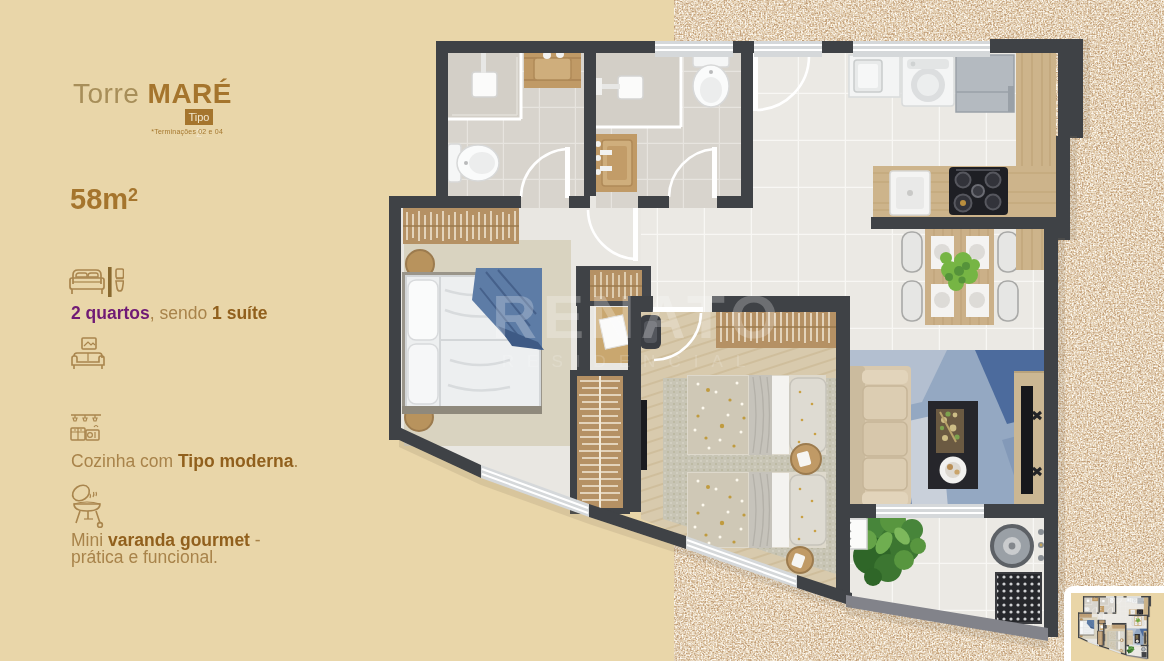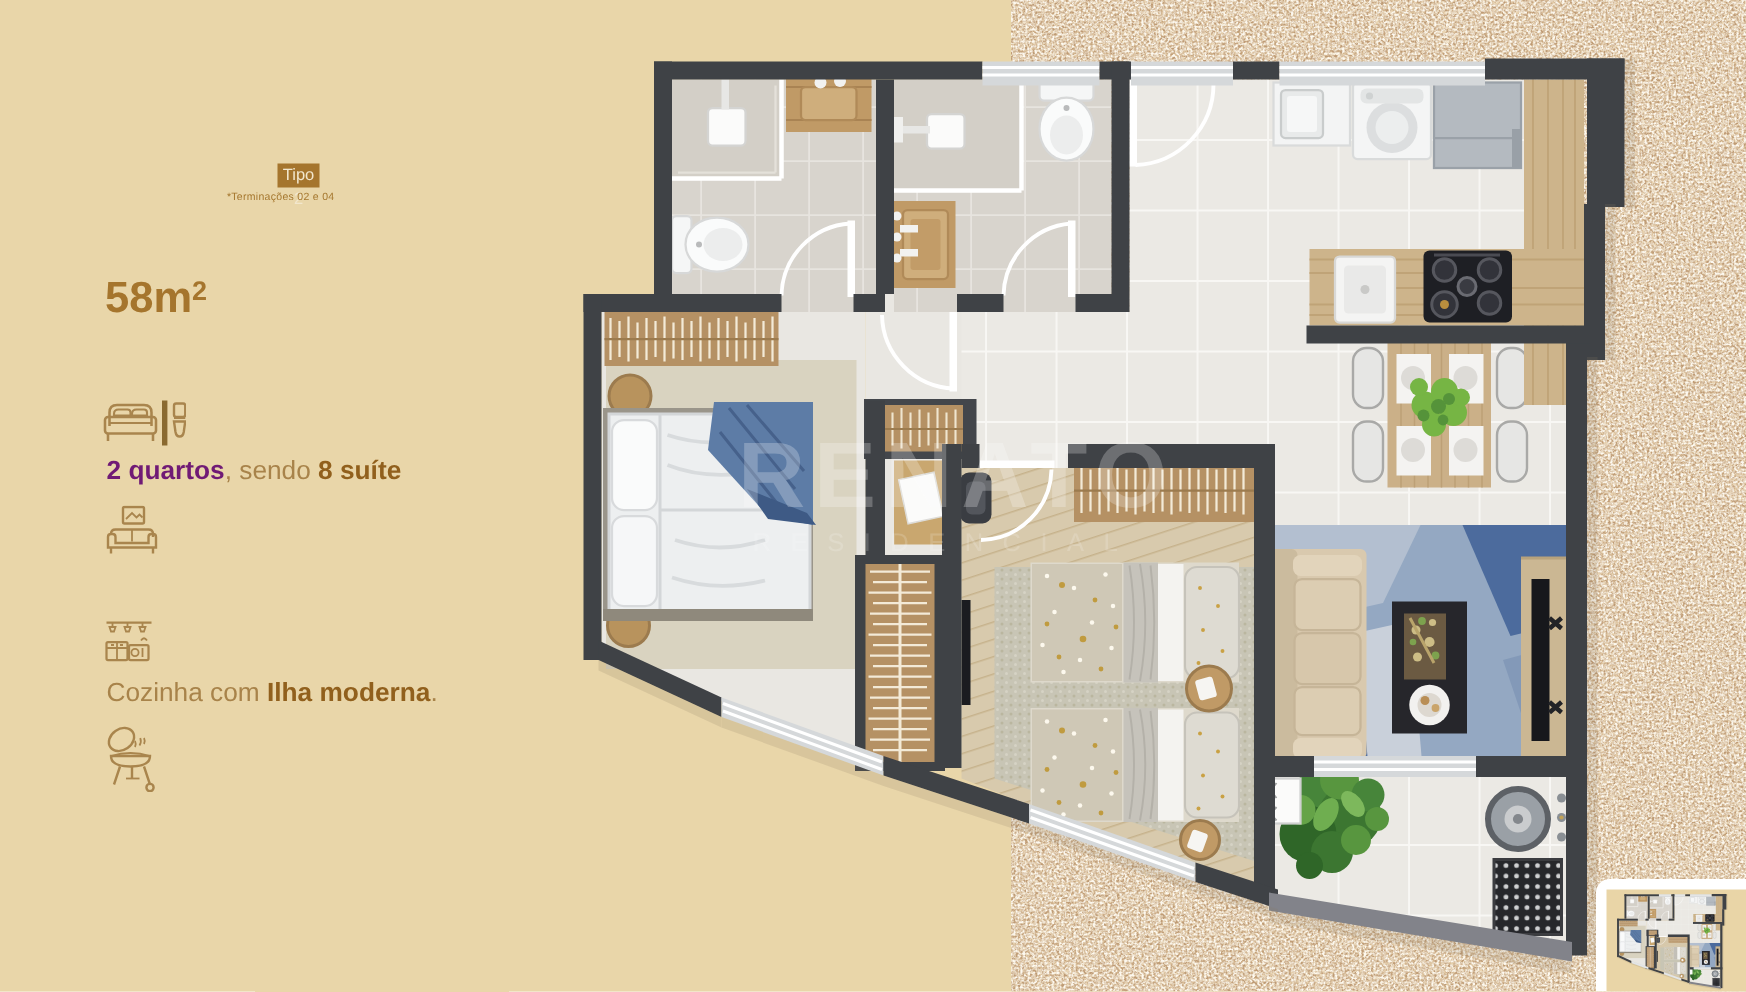--- a/index.html
+++ b/index.html
@@ -693,20 +693,23 @@
 
 <g>
   <rect x="1064" y="586" width="110" height="85" rx="9" fill="#ffffff"></rect>
   <rect x="1071" y="593" width="103" height="78" fill="#e9d5a7"></rect>
   <use href="#planall" transform="translate(1037.2,591.9) scale(0.105)"></use>
 </g>
 </svg>
 
 <div class="abs" style="left:0;top:0;width:380px;height:661px;">
 
+  <div class="abs" style="left:73px;top:78px;width:260px;font-size:28px;letter-spacing:0.5px;white-space:nowrap;">
+    <span style="color:#a78e59;">Torre </span><span style="color:#a5752d;font-weight:bold;">MARÉ</span>
+  </div>
 
   <div class="abs" style="left:185px;top:109px;width:28px;height:16px;background:#a5752d;color:#f2e7cd;font-size:11px;text-align:center;line-height:16px;">Tipo 2</div>
 
   <div class="abs" style="left:130px;top:128px;width:93px;font-size:7px;color:#a5772e;text-align:right;letter-spacing:0.2px;">*Terminações 02 e 04</div>
 
   <div class="abs" style="left:70px;top:183px;font-size:29px;font-weight:bold;color:#a5752d;">58m<span style="font-size:18px;vertical-align:8px;">2</span></div>
 
   <svg class="abs" style="left:68px;top:263px" width="56" height="38" viewBox="0 0 56 38">
     <g fill="none" stroke="#a9854d" stroke-width="1.7">
       <path d="M5 21 V12 Q5 7 10 7 H28 Q33 7 33 12 V21"></path>
@@ -717,21 +720,21 @@
       <path d="M5 19 h28" stroke-width="1.2"></path>
     </g>
     <rect x="40" y="4" width="3.6" height="30" fill="#8a6a30"></rect>
     <g fill="none" stroke="#a9854d" stroke-width="1.6">
       <rect x="48" y="6" width="7.5" height="9" rx="1.5"></rect>
       <path d="M48 18 h7.5 l-1 7 q-0.5 3 -2.7 3 q-2.3 0 -2.8 -3 z"></path>
       <path d="M48 15.5 h7.5"></path>
     </g>
   </svg>
 
-  <div class="abs" style="left:71px;top:303px;font-size:17.5px;color:#a8834a;white-space:nowrap;"><b style="color:#701a75;">2 quartos</b>, sendo <b style="color:#91601d;">8 suíte</b></div>
+  <div class="abs" style="left:71px;top:303px;font-size:17.5px;color:#a8834a;white-space:nowrap;"><b style="color:#701a75;">2 quartos</b>, sendo <b style="color:#91601d;">1 suíte</b></div>
 
   <svg class="abs" style="left:70px;top:337px" width="36" height="36" viewBox="0 0 36 36">
     <g fill="none" stroke="#a9854d" stroke-width="1.6">
       <rect x="12" y="1" width="14" height="11" rx="1"></rect>
       <path d="M14 9 l4 -4 l3 3 l2 -2 l2 2" stroke-width="1.2"></path>
       <path d="M4 19 Q4 16 7 16 H29 Q32 16 32 19 V21"></path>
       <path d="M2 21 Q2 19 4 19 H5 Q7 19 7 21 V25 H29 V21 Q29 19 31 19 H32 Q34 19 34 21 V28 H2 z"></path>
       <path d="M18 16 v8" stroke-width="1.2"></path>
       <path d="M4 28 v4 M32 28 v4"></path>
     </g>
@@ -745,28 +748,29 @@
       <path d="M3 6 h4 l-1 3 h-2 z M13 6 h4 l-1 3 h-2 z M23 6 h4 l-1 3 h-2 z" stroke-width="1.2"></path>
       <rect x="1" y="16" width="14" height="12" rx="1"></rect>
       <path d="M1 20 h14 M8 16 v12 M4 18 h2 M10 18 h2" stroke-width="1.2"></path>
       <rect x="16" y="18" width="13" height="10" rx="1"></rect>
       <circle cx="20" cy="23" r="2.4" stroke-width="1.2"></circle>
       <path d="M25 20 v6" stroke-width="1.2"></path>
       <path d="M24 15 q2 -3 4 0" stroke-width="1.2"></path>
     </g>
   </svg>
 
-  <div class="abs" style="left:71px;top:451px;font-size:17.5px;color:#a8834a;white-space:nowrap;">Cozinha com <b style="color:#91601d;">Ilha moderna</b>.</div>
+  <div class="abs" style="left:71px;top:451px;font-size:17.5px;color:#a8834a;white-space:nowrap;">Cozinha com <b style="color:#91601d;">Tipo moderna</b>.</div>
 
   <svg class="abs" style="left:70px;top:484px" width="36" height="44" viewBox="0 0 36 44">
     <g fill="none" stroke="#a9854d" stroke-width="1.6">
       <ellipse cx="11" cy="9" rx="9" ry="7" transform="rotate(-35 11 9)"></ellipse>
       <path d="M20 14 q1 -2 0 -4 M23 13 q1.5 -2.5 0.5 -5 M26 12 q1 -2 0 -4" stroke-width="1.2"></path>
       <path d="M4 20 h26 q0 7 -13 7 q-13 0 -13 -7 z"></path>
       <path d="M4 20 q13 -4 26 0" stroke-width="1.2"></path>
       <path d="M10 27 l-4 12 M26 27 l4 12 M18 27 v8"></path>
       <circle cx="30" cy="41" r="2.4"></circle>
       <path d="M14 35 h9" stroke-width="1.2"></path>
     </g>
   </svg>
 
+  <div class="abs" style="left:71px;top:532px;font-size:17.5px;line-height:17px;color:#a8834a;white-space:nowrap;">Mini <b style="color:#91601d;">varanda gourmet</b> -<br>prática e funcional.</div>
 </div>
 </div>
 
 </body></html>

